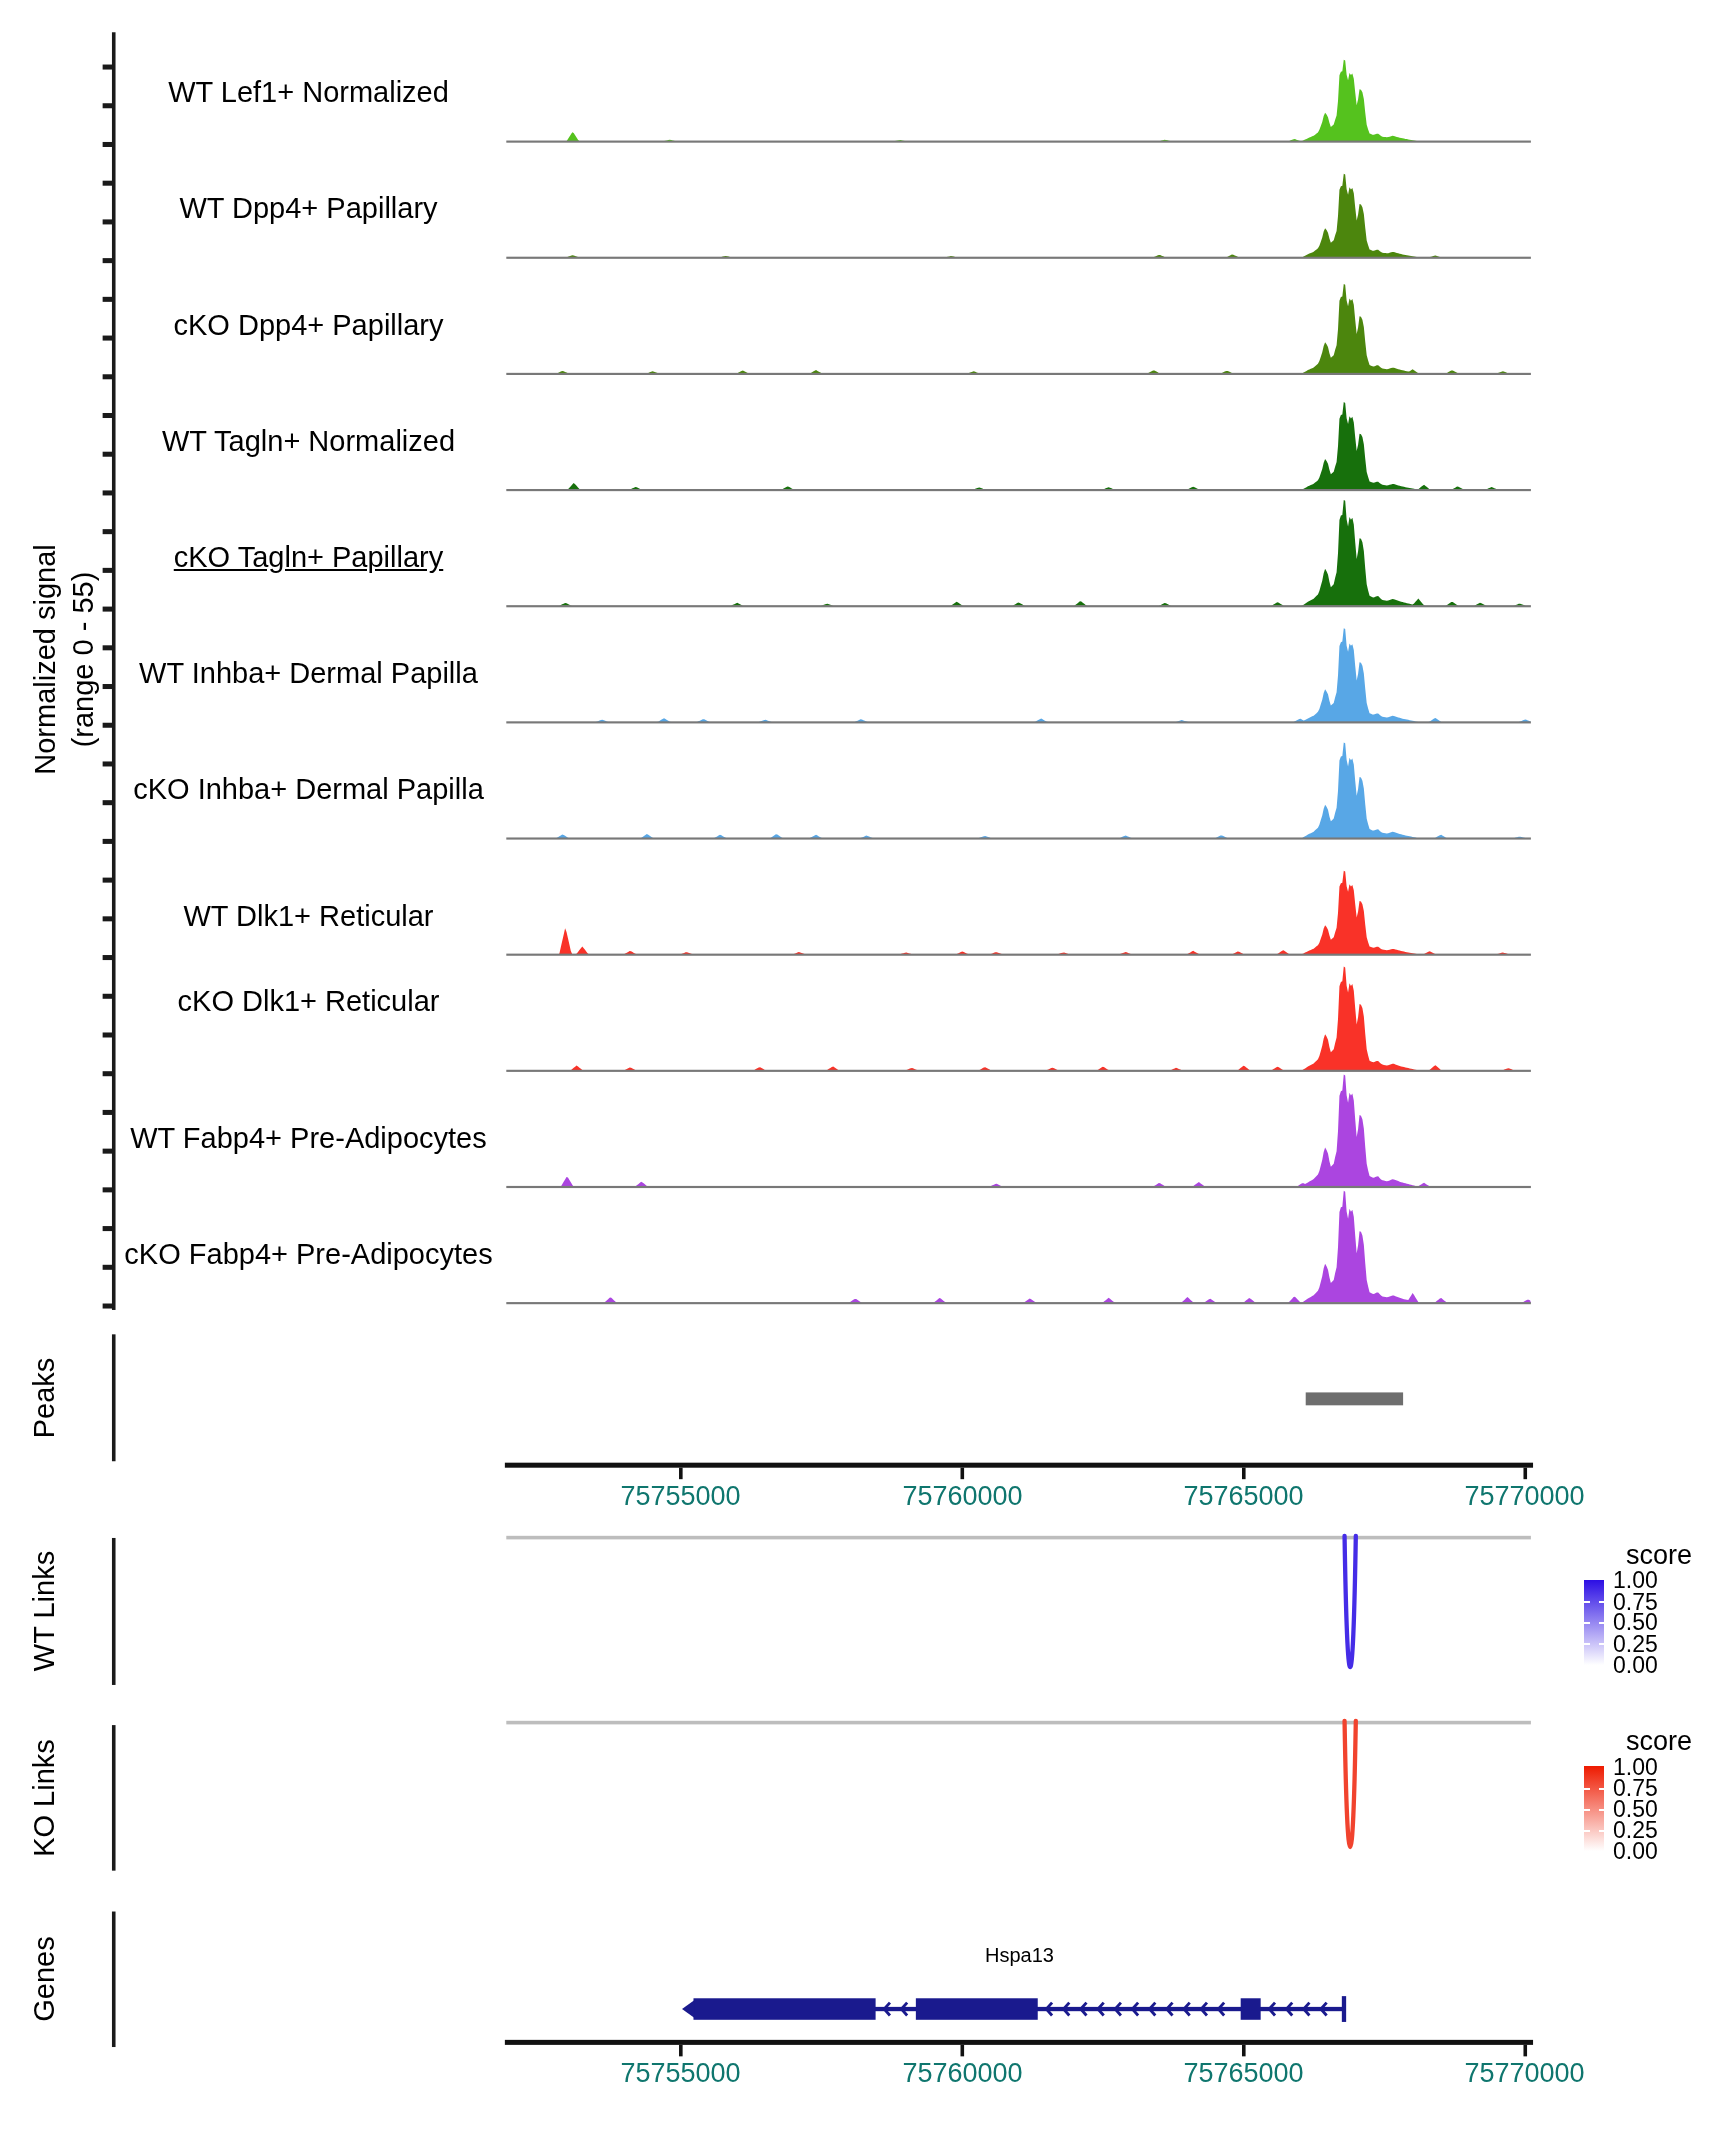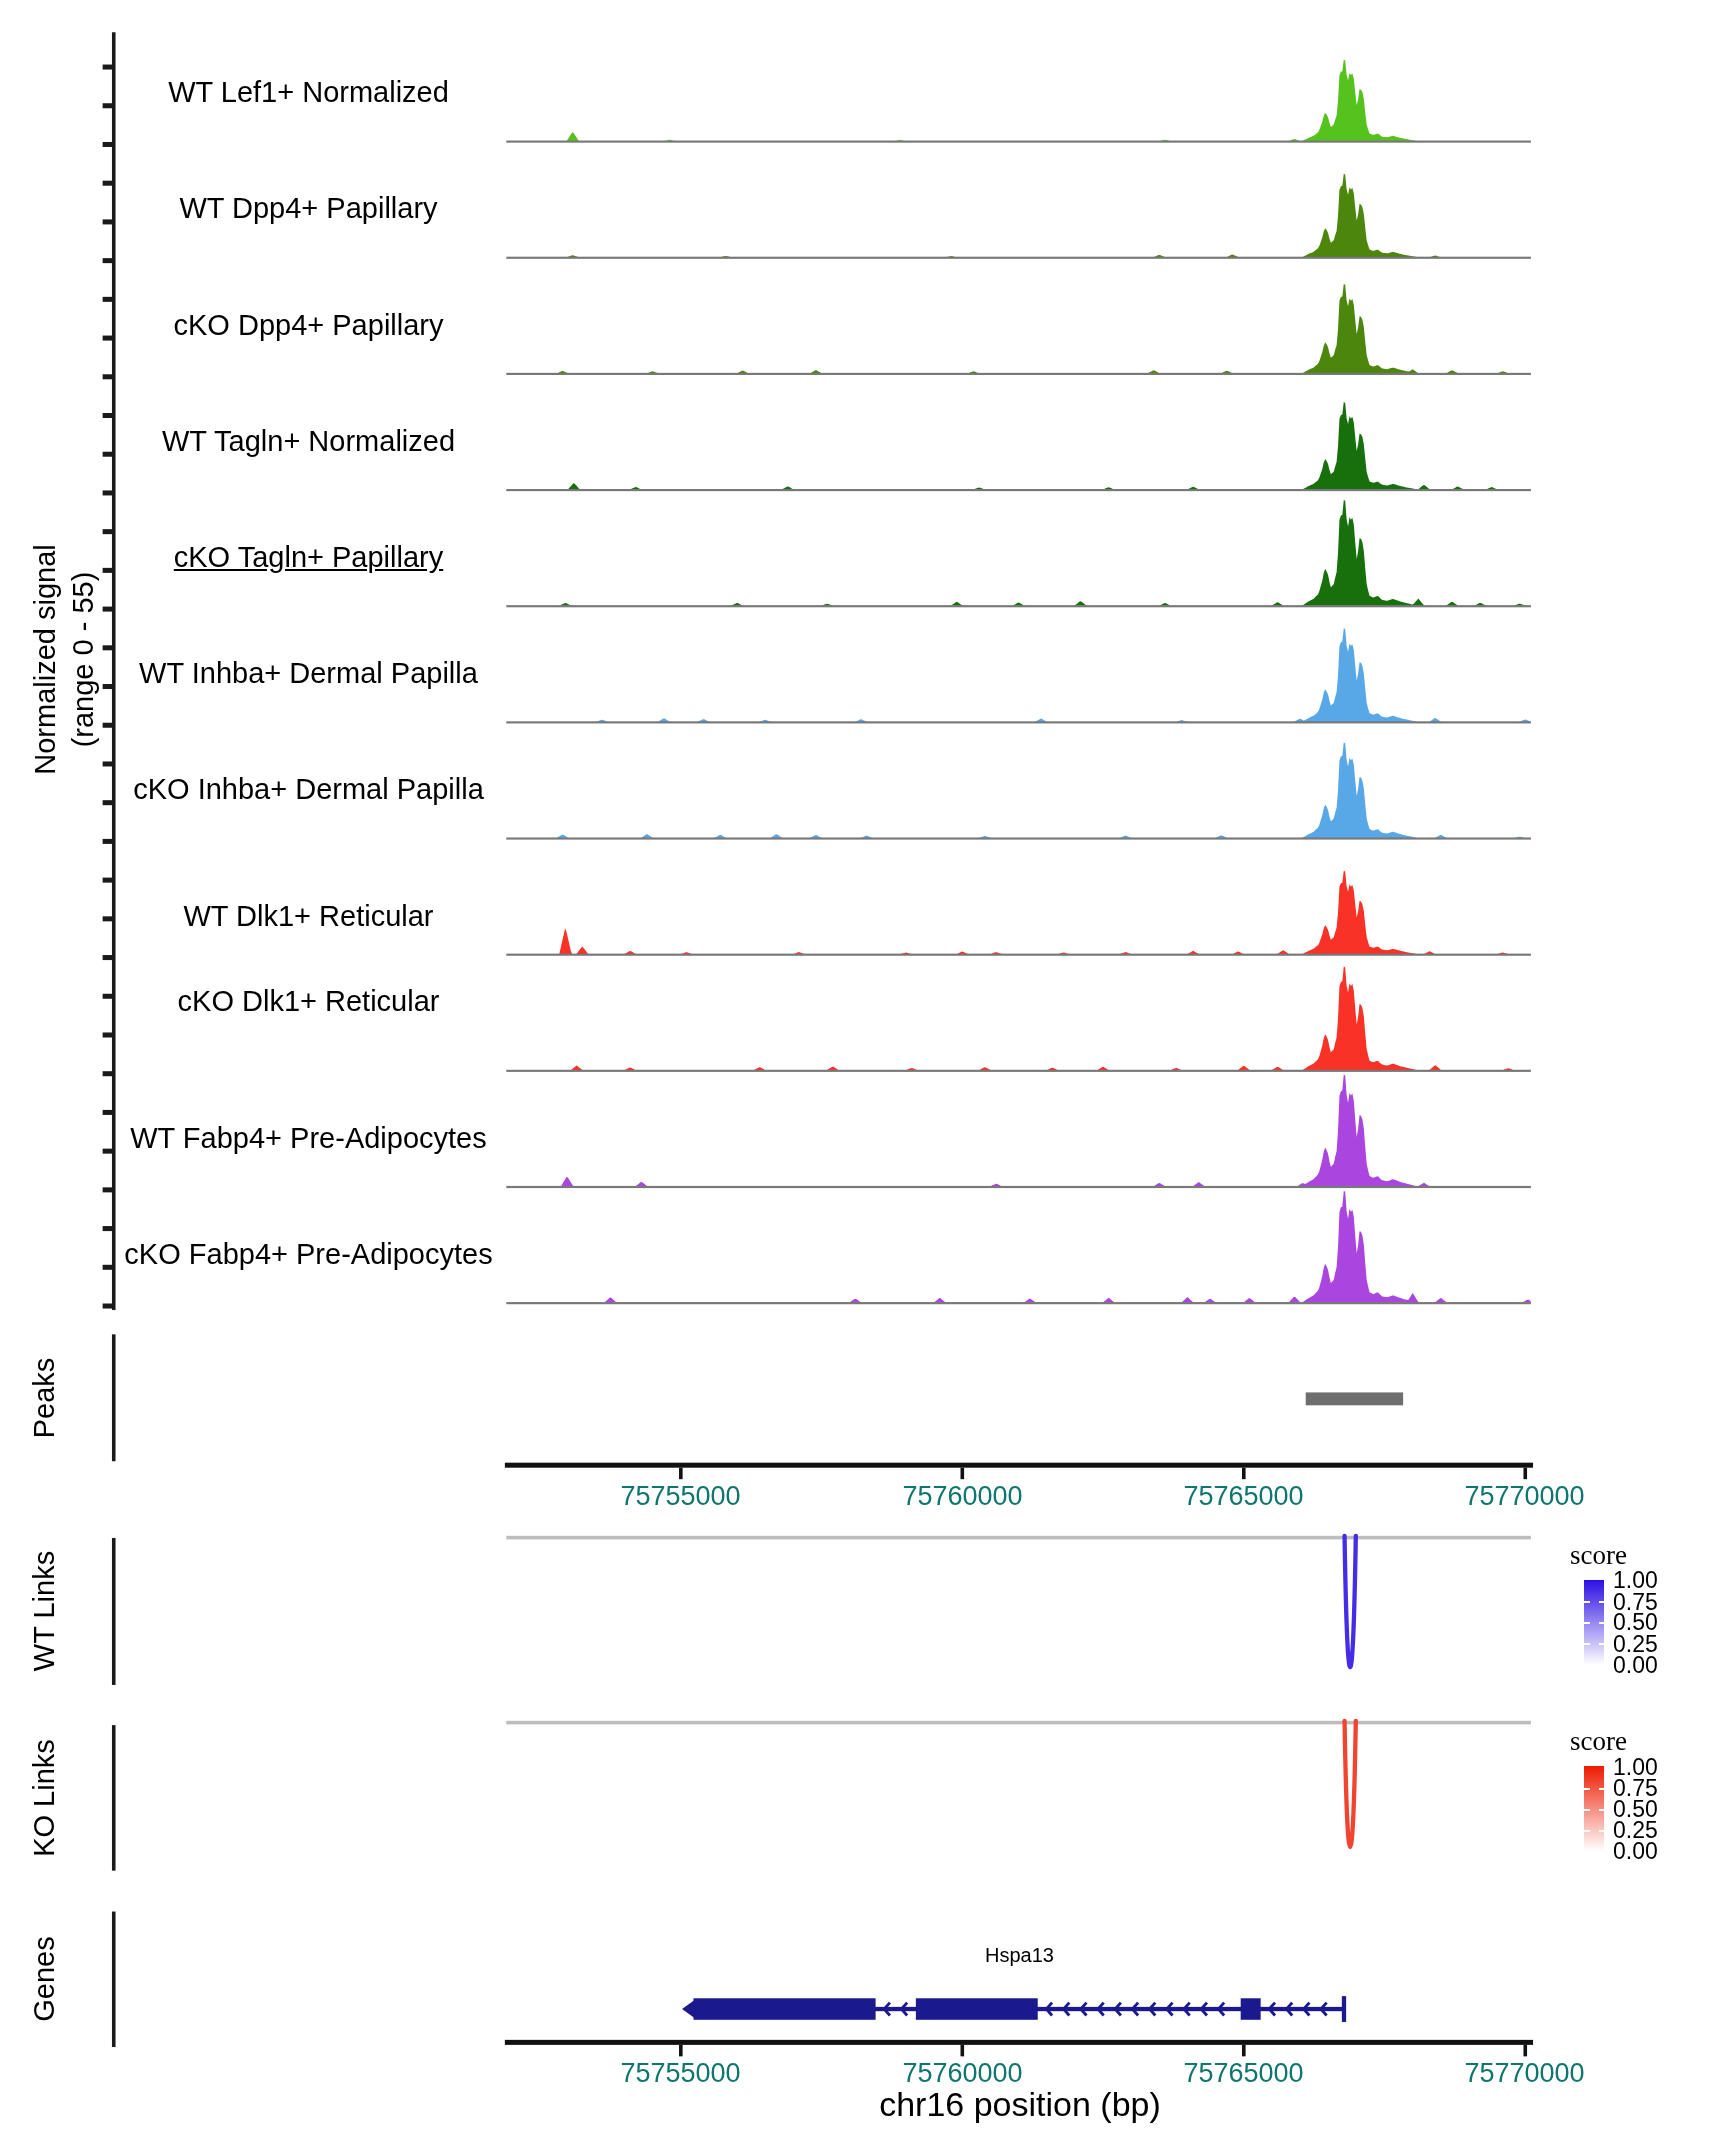--- a/index.html
+++ b/index.html
@@ -7,21 +7,21 @@
        font-family:"Liberation Sans", sans-serif;}
   #gfx{position:absolute;left:0;top:0;}
   .abs{position:absolute;}
   .rot{display:flex;align-items:center;justify-content:center;transform:rotate(-90deg);}
   .track-label{width:387px;height:34px;font-size:29px;color:#000;text-align:center;line-height:34px;white-space:nowrap;}
   .section-label{width:215px;height:36px;font-size:29px;color:#000;white-space:nowrap;}
   .ylab{width:717px;height:37px;font-size:29px;color:#000;white-space:nowrap;}
   .tick-label{width:215px;text-align:center;font-size:27px;color:#0f766e;white-space:nowrap;}
   .xlab{width:502px;text-align:center;font-size:34px;color:#000;}
   .gene-label{width:215px;text-align:center;font-size:20px;color:#000;}
-  .legend-title{width:122px;text-align:left;font-size:27px;color:#000;font-family:Liberation Serif, serif;}
+  .legend-title{width:122px;text-align:right;font-size:27px;color:#000;}
   .legend-bar{width:20px;height:85px;}
   .legend-tick{width:93px;height:26px;line-height:26px;font-size:23px;color:#000;text-align:left;}
 </style>
 </head>
 <body>
 
 <div id="fig">
 
   <svg id="gfx" width="1721" height="2151" viewBox="0 0 2400 3000" xmlns="http://www.w3.org/2000/svg">
       <path d="M 706 197 L 706 197.0 L 708 197.0 L 710 197.0 L 712 197.0 L 714 197.0 L 716 197.0 L 718 197.0 L 720 197.0 L 722 197.0 L 724 197.0 L 726 197.0 L 728 197.0 L 730 197.0 L 732 197.0 L 734 197.0 L 736 197.0 L 738 197.0 L 740 197.0 L 742 197.0 L 744 197.0 L 746 197.0 L 748 197.0 L 750 197.0 L 752 197.0 L 754 197.0 L 756 197.0 L 758 197.0 L 760 197.0 L 762 197.0 L 764 197.0 L 766 197.0 L 768 197.0 L 770 197.0 L 772 197.0 L 774 197.0 L 776 197.0 L 778 197.0 L 780 197.0 L 782 197.0 L 784 197.0 L 786 197.0 L 788 197.0 L 790 197.0 L 792 193.9 L 794 190.7 L 796 187.5 L 798 184.4 L 800 185.5 L 802 188.7 L 804 191.8 L 806 195.0 L 808 197.0 L 810 197.0 L 812 197.0 L 814 197.0 L 816 197.0 L 818 197.0 L 820 197.0 L 822 197.0 L 824 197.0 L 826 197.0 L 828 197.0 L 830 197.0 L 832 197.0 L 834 197.0 L 836 197.0 L 838 197.0 L 840 197.0 L 842 197.0 L 844 197.0 L 846 197.0 L 848 197.0 L 850 197.0 L 852 197.0 L 854 197.0 L 856 197.0 L 858 197.0 L 860 197.0 L 862 197.0 L 864 197.0 L 866 197.0 L 868 197.0 L 870 197.0 L 872 197.0 L 874 197.0 L 876 197.0 L 878 197.0 L 880 197.0 L 882 197.0 L 884 197.0 L 886 197.0 L 888 197.0 L 890 197.0 L 892 197.0 L 894 197.0 L 896 197.0 L 898 197.0 L 900 197.0 L 902 197.0 L 904 197.0 L 906 197.0 L 908 197.0 L 910 197.0 L 912 197.0 L 914 197.0 L 916 197.0 L 918 197.0 L 920 197.0 L 922 197.0 L 924 197.0 L 926 196.8 L 928 196.3 L 930 195.8 L 932 195.2 L 934 194.9 L 936 195.4 L 938 195.9 L 940 196.4 L 942 196.9 L 944 197.0 L 946 197.0 L 948 197.0 L 950 197.0 L 952 197.0 L 954 197.0 L 956 197.0 L 958 197.0 L 960 197.0 L 962 197.0 L 964 197.0 L 966 197.0 L 968 197.0 L 970 197.0 L 972 197.0 L 974 197.0 L 976 197.0 L 978 197.0 L 980 197.0 L 982 197.0 L 984 197.0 L 986 197.0 L 988 197.0 L 990 197.0 L 992 197.0 L 994 197.0 L 996 197.0 L 998 197.0 L 1000 197.0 L 1002 197.0 L 1004 197.0 L 1006 197.0 L 1008 197.0 L 1010 197.0 L 1012 197.0 L 1014 197.0 L 1016 197.0 L 1018 197.0 L 1020 197.0 L 1022 197.0 L 1024 197.0 L 1026 197.0 L 1028 197.0 L 1030 197.0 L 1032 197.0 L 1034 197.0 L 1036 197.0 L 1038 197.0 L 1040 197.0 L 1042 197.0 L 1044 197.0 L 1046 197.0 L 1048 197.0 L 1050 197.0 L 1052 197.0 L 1054 197.0 L 1056 197.0 L 1058 197.0 L 1060 197.0 L 1062 197.0 L 1064 197.0 L 1066 197.0 L 1068 197.0 L 1070 197.0 L 1072 197.0 L 1074 197.0 L 1076 197.0 L 1078 197.0 L 1080 197.0 L 1082 197.0 L 1084 197.0 L 1086 197.0 L 1088 197.0 L 1090 197.0 L 1092 197.0 L 1094 197.0 L 1096 197.0 L 1098 197.0 L 1100 197.0 L 1102 197.0 L 1104 197.0 L 1106 197.0 L 1108 197.0 L 1110 197.0 L 1112 197.0 L 1114 197.0 L 1116 197.0 L 1118 197.0 L 1120 197.0 L 1122 197.0 L 1124 197.0 L 1126 197.0 L 1128 197.0 L 1130 197.0 L 1132 197.0 L 1134 197.0 L 1136 197.0 L 1138 197.0 L 1140 197.0 L 1142 197.0 L 1144 197.0 L 1146 197.0 L 1148 197.0 L 1150 197.0 L 1152 197.0 L 1154 197.0 L 1156 197.0 L 1158 197.0 L 1160 197.0 L 1162 197.0 L 1164 197.0 L 1166 197.0 L 1168 197.0 L 1170 197.0 L 1172 197.0 L 1174 197.0 L 1176 197.0 L 1178 197.0 L 1180 197.0 L 1182 197.0 L 1184 197.0 L 1186 197.0 L 1188 197.0 L 1190 197.0 L 1192 197.0 L 1194 197.0 L 1196 197.0 L 1198 197.0 L 1200 197.0 L 1202 197.0 L 1204 197.0 L 1206 197.0 L 1208 197.0 L 1210 197.0 L 1212 197.0 L 1214 197.0 L 1216 197.0 L 1218 197.0 L 1220 197.0 L 1222 197.0 L 1224 197.0 L 1226 197.0 L 1228 197.0 L 1230 197.0 L 1232 197.0 L 1234 197.0 L 1236 197.0 L 1238 197.0 L 1240 197.0 L 1242 197.0 L 1244 197.0 L 1246 197.0 L 1248 196.8 L 1250 196.4 L 1252 196.0 L 1254 195.7 L 1256 195.4 L 1258 195.8 L 1260 196.2 L 1262 196.6 L 1264 197.0 L 1266 197.0 L 1268 197.0 L 1270 197.0 L 1272 197.0 L 1274 197.0 L 1276 197.0 L 1278 197.0 L 1280 197.0 L 1282 197.0 L 1284 197.0 L 1286 197.0 L 1288 197.0 L 1290 197.0 L 1292 197.0 L 1294 197.0 L 1296 197.0 L 1298 197.0 L 1300 197.0 L 1302 197.0 L 1304 197.0 L 1306 197.0 L 1308 197.0 L 1310 197.0 L 1312 197.0 L 1314 197.0 L 1316 197.0 L 1318 197.0 L 1320 197.0 L 1322 197.0 L 1324 197.0 L 1326 197.0 L 1328 197.0 L 1330 197.0 L 1332 197.0 L 1334 197.0 L 1336 197.0 L 1338 197.0 L 1340 197.0 L 1342 197.0 L 1344 197.0 L 1346 197.0 L 1348 197.0 L 1350 197.0 L 1352 197.0 L 1354 197.0 L 1356 197.0 L 1358 197.0 L 1360 197.0 L 1362 197.0 L 1364 197.0 L 1366 197.0 L 1368 197.0 L 1370 197.0 L 1372 197.0 L 1374 197.0 L 1376 197.0 L 1378 197.0 L 1380 197.0 L 1382 197.0 L 1384 197.0 L 1386 197.0 L 1388 197.0 L 1390 197.0 L 1392 197.0 L 1394 197.0 L 1396 197.0 L 1398 197.0 L 1400 197.0 L 1402 197.0 L 1404 197.0 L 1406 197.0 L 1408 197.0 L 1410 197.0 L 1412 197.0 L 1414 197.0 L 1416 197.0 L 1418 197.0 L 1420 197.0 L 1422 197.0 L 1424 197.0 L 1426 197.0 L 1428 197.0 L 1430 197.0 L 1432 197.0 L 1434 197.0 L 1436 197.0 L 1438 197.0 L 1440 197.0 L 1442 197.0 L 1444 197.0 L 1446 197.0 L 1448 197.0 L 1450 197.0 L 1452 197.0 L 1454 197.0 L 1456 197.0 L 1458 197.0 L 1460 197.0 L 1462 197.0 L 1464 197.0 L 1466 197.0 L 1468 197.0 L 1470 197.0 L 1472 197.0 L 1474 197.0 L 1476 197.0 L 1478 197.0 L 1480 197.0 L 1482 197.0 L 1484 197.0 L 1486 197.0 L 1488 197.0 L 1490 197.0 L 1492 197.0 L 1494 197.0 L 1496 197.0 L 1498 197.0 L 1500 197.0 L 1502 197.0 L 1504 197.0 L 1506 197.0 L 1508 197.0 L 1510 197.0 L 1512 197.0 L 1514 197.0 L 1516 197.0 L 1518 197.0 L 1520 197.0 L 1522 197.0 L 1524 197.0 L 1526 197.0 L 1528 197.0 L 1530 197.0 L 1532 197.0 L 1534 197.0 L 1536 197.0 L 1538 197.0 L 1540 197.0 L 1542 197.0 L 1544 197.0 L 1546 197.0 L 1548 197.0 L 1550 197.0 L 1552 197.0 L 1554 197.0 L 1556 197.0 L 1558 197.0 L 1560 197.0 L 1562 197.0 L 1564 197.0 L 1566 197.0 L 1568 197.0 L 1570 197.0 L 1572 197.0 L 1574 197.0 L 1576 197.0 L 1578 197.0 L 1580 197.0 L 1582 197.0 L 1584 197.0 L 1586 197.0 L 1588 197.0 L 1590 197.0 L 1592 197.0 L 1594 197.0 L 1596 197.0 L 1598 197.0 L 1600 197.0 L 1602 197.0 L 1604 197.0 L 1606 197.0 L 1608 197.0 L 1610 197.0 L 1612 197.0 L 1614 197.0 L 1616 197.0 L 1618 196.5 L 1620 196.0 L 1622 195.5 L 1624 195.0 L 1626 195.2 L 1628 195.7 L 1630 196.2 L 1632 196.7 L 1634 197.0 L 1636 197.0 L 1638 197.0 L 1640 197.0 L 1642 197.0 L 1644 197.0 L 1646 197.0 L 1648 197.0 L 1650 197.0 L 1652 197.0 L 1654 197.0 L 1656 197.0 L 1658 197.0 L 1660 197.0 L 1662 197.0 L 1664 197.0 L 1666 197.0 L 1668 197.0 L 1670 197.0 L 1672 197.0 L 1674 197.0 L 1676 197.0 L 1678 197.0 L 1680 197.0 L 1682 197.0 L 1684 197.0 L 1686 197.0 L 1688 197.0 L 1690 197.0 L 1692 197.0 L 1694 197.0 L 1696 197.0 L 1698 197.0 L 1700 197.0 L 1702 197.0 L 1704 197.0 L 1706 197.0 L 1708 197.0 L 1710 197.0 L 1712 197.0 L 1714 197.0 L 1716 197.0 L 1718 197.0 L 1720 197.0 L 1722 197.0 L 1724 197.0 L 1726 197.0 L 1728 197.0 L 1730 197.0 L 1732 197.0 L 1734 197.0 L 1736 197.0 L 1738 197.0 L 1740 197.0 L 1742 197.0 L 1744 197.0 L 1746 197.0 L 1748 197.0 L 1750 197.0 L 1752 197.0 L 1754 197.0 L 1756 197.0 L 1758 197.0 L 1760 197.0 L 1762 197.0 L 1764 197.0 L 1766 197.0 L 1768 197.0 L 1770 197.0 L 1772 197.0 L 1774 197.0 L 1776 197.0 L 1778 197.0 L 1780 197.0 L 1782 197.0 L 1784 197.0 L 1786 197.0 L 1788 197.0 L 1790 197.0 L 1792 197.0 L 1794 197.0 L 1796 197.0 L 1798 196.5 L 1800 195.7 L 1802 195.0 L 1804 194.2 L 1806 194.0 L 1808 194.8 L 1810 195.5 L 1812 196.3 L 1814 197.0 L 1816 196.7 L 1818 195.7 L 1820 194.7 L 1822 193.7 L 1824 192.7 L 1826 191.8 L 1828 191.0 L 1830 190.2 L 1832 189.3 L 1834 187.8 L 1836 186.2 L 1838 184.7 L 1840 181.1 L 1842 175.6 L 1844 170.0 L 1846 161.9 L 1848 157.3 L 1850 159.8 L 1852 163.4 L 1854 171.2 L 1856 177.0 L 1858 175.4 L 1860 173.8 L 1862 166.9 L 1864 161.0 L 1866 140.4 L 1868 104.8 L 1870 100.1 L 1872 99.5 L 1874 83.4 L 1876 84.3 L 1878 104.4 L 1880 111.8 L 1882 101.7 L 1884 104.6 L 1886 102.5 L 1888 109.7 L 1890 129.0 L 1892 146.8 L 1894 138.5 L 1896 124.4 L 1898 125.0 L 1900 128.7 L 1902 138.0 L 1904 157.1 L 1906 173.9 L 1908 180.6 L 1910 186.2 L 1912 187.0 L 1914 187.8 L 1916 188.0 L 1918 187.3 L 1920 186.6 L 1922 186.5 L 1924 188.1 L 1926 189.7 L 1928 190.6 L 1930 190.9 L 1932 191.2 L 1934 191.4 L 1936 191.2 L 1938 190.7 L 1940 190.1 L 1942 189.5 L 1944 189.7 L 1946 190.3 L 1948 190.9 L 1950 191.4 L 1952 192.0 L 1954 192.5 L 1956 192.9 L 1958 193.3 L 1960 193.7 L 1962 194.0 L 1964 194.4 L 1966 194.8 L 1968 195.2 L 1970 195.5 L 1972 195.9 L 1974 196.3 L 1976 196.6 L 1978 197.0 L 1980 197.0 L 1982 197.0 L 1984 197.0 L 1986 197.0 L 1988 197.0 L 1990 197.0 L 1992 197.0 L 1994 197.0 L 1996 197.0 L 1998 197.0 L 2000 197.0 L 2002 197.0 L 2004 197.0 L 2006 197.0 L 2008 197.0 L 2010 197.0 L 2012 197.0 L 2014 197.0 L 2016 197.0 L 2018 197.0 L 2020 197.0 L 2022 197.0 L 2024 197.0 L 2026 197.0 L 2028 197.0 L 2030 197.0 L 2032 197.0 L 2034 197.0 L 2036 197.0 L 2038 197.0 L 2040 197.0 L 2042 197.0 L 2044 197.0 L 2046 197.0 L 2048 197.0 L 2050 197.0 L 2052 197.0 L 2054 197.0 L 2056 197.0 L 2058 197.0 L 2060 197.0 L 2062 197.0 L 2064 197.0 L 2066 197.0 L 2068 197.0 L 2070 197.0 L 2072 197.0 L 2074 197.0 L 2076 197.0 L 2078 197.0 L 2080 197.0 L 2082 197.0 L 2084 197.0 L 2086 197.0 L 2088 197.0 L 2090 197.0 L 2092 197.0 L 2094 197.0 L 2096 197.0 L 2098 197.0 L 2100 197.0 L 2102 197.0 L 2104 197.0 L 2106 197.0 L 2108 197.0 L 2110 197.0 L 2112 197.0 L 2114 197.0 L 2116 197.0 L 2118 197.0 L 2120 197.0 L 2122 197.0 L 2124 197.0 L 2126 197.0 L 2128 197.0 L 2130 197.0 L 2132 197.0 L 2134 197.0 L 2135 197 Z" fill="#55c21e" stroke="none"></path>
@@ -127,21 +127,20 @@
   <div class="abs rot ylab" style="left:-313px;top:641px;">Normalized signal</div>
   <div class="abs rot ylab" style="left:-275px;top:641px;">(range 0 - 55)</div>
 
   <div class="abs rot section-label" style="left:-64px;top:1380px;">Peaks</div>
   <div class="abs rot section-label" style="left:-64px;top:1593px;">WT Links</div>
   <div class="abs rot section-label" style="left:-64px;top:1780px;">KO Links</div>
   <div class="abs rot section-label" style="left:-64px;top:1961px;">Genes</div>
 
   <div class="abs gene-label" style="left:912px;top:1944px;">Hspa13</div>
 
-  <div class="abs xlab" style="left:769px;top:2085px;">chr16 position (bp)</div>
 
   <div class="abs legend-title" style="left:1570px;top:1540px;">score</div>
   <div class="abs legend-bar" id="wt-bar" style="left: 1584px; top: 1580px; background: linear-gradient(rgb(44, 15, 228), rgb(255, 255, 255));"></div>
   <div class="abs legend-tick" style="left:1613px;top:1567px;">1.00</div>
   <div class="abs legend-tick" style="left:1613px;top:1589px;">0.75</div>
   <div class="abs legend-tick" style="left:1613px;top:1609px;">0.50</div>
   <div class="abs legend-tick" style="left:1613px;top:1631px;">0.25</div>
   <div class="abs legend-tick" style="left:1613px;top:1652px;">0.00</div>
 
   <div class="abs legend-title" style="left:1570px;top:1726px;">score</div>

